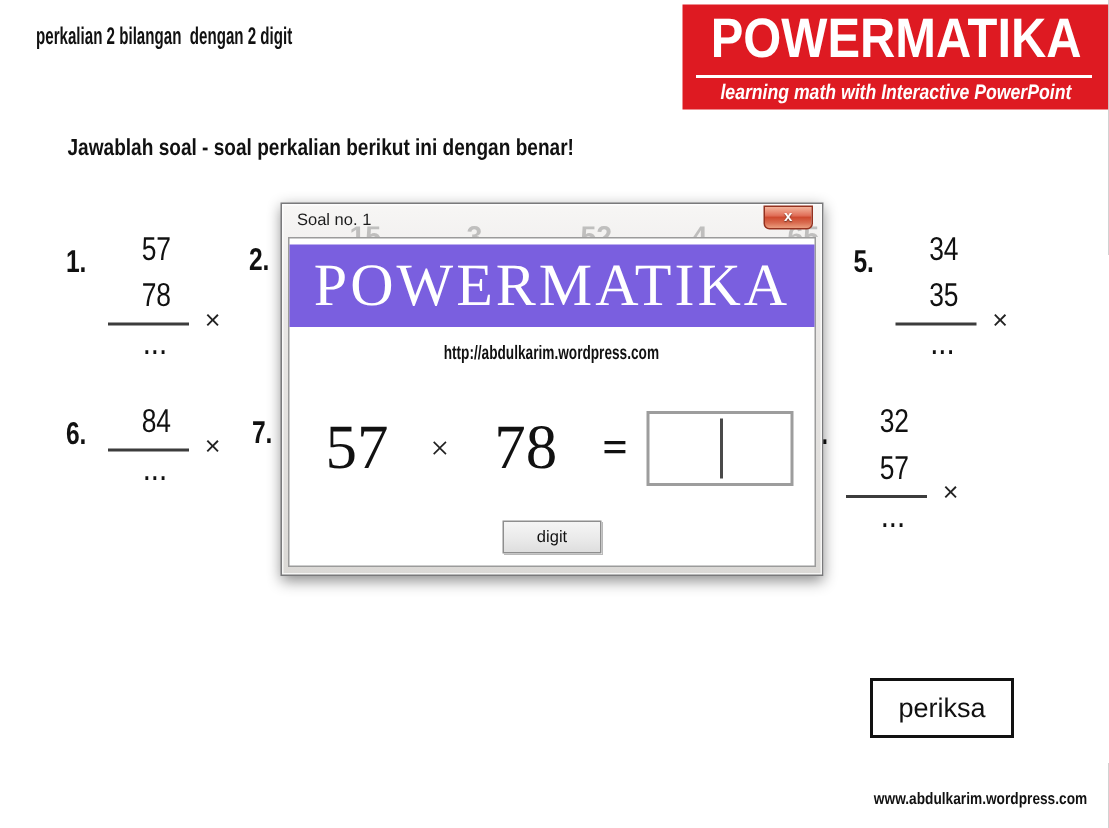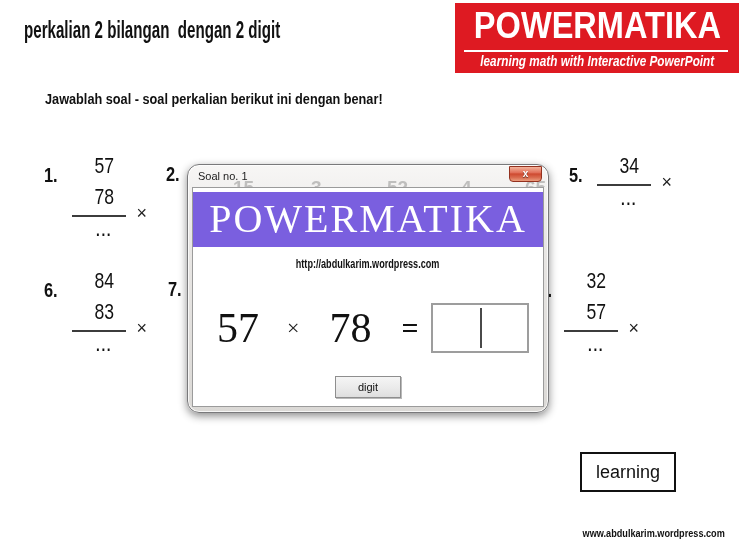--- a/index.html
+++ b/index.html
@@ -4,21 +4,21 @@
 <style>
   * { margin:0; padding:0; box-sizing:border-box; }
   body { background:#888; font-family:"Liberation Sans", sans-serif; }
   .slide{
     position:relative; width:739px; height:552px; background:#ffffff;
     overflow:hidden; margin:0 auto; color:#111;
   }
   .condense{ display:inline-block; transform-origin:left center; white-space:pre; }
 
   
-  .heading{ position:absolute; left:24px; top:16px; font-size:24px; font-weight:bold; }
+  .heading{ position:absolute; left:24px; top:16px; font-size:16px; font-weight:bold; }
   .heading .condense{ transform:scaleX(0.63); }
 
   
   .banner{ position:absolute; left:455px; right:0; top:3px; height:70px; background:#DE1A22; }
   .banner-title{ position:absolute; left:0; right:0; top:2px; text-align:center;
     color:#fff; font-size:37px; font-weight:bold; line-height:42px; }
   .banner-title .condense{ transform-origin:center; transform:scaleX(0.88); }
   .banner-line{ position:absolute; left:9px; right:11px; top:47px; height:2px; background:#fff; }
   .banner-sub{ position:absolute; left:0; right:0; top:49px; text-align:center;
     color:#fff; font-size:14px; font-weight:bold; line-height:18px;font-style:italic; }
@@ -34,23 +34,23 @@
   .pnum .condense, .pnum-floating .condense{ transform-origin:center; transform:scaleX(0.78); }
   .pcol{ margin-left:16px; width:56px; text-align:center; }
   .op{ font-size:22px; line-height:31px; }
   .op .condense, .pdots .condense{ transform-origin:center; transform:scaleX(0.8); }
   .pline{ border-top:2px solid #3c3c3c; width:54px; margin:3px 0 0 -4px; position:relative; }
   .ptimes{ position:absolute; right:-21px; top:-14px; font-size:18px; color:#222; }
   .pdots{ font-size:17px; font-weight:bold; letter-spacing:2px; margin-top:5px; line-height:18px; }
   .pnum-floating{ position:absolute; font-size:21px; font-weight:bold; z-index:1; }
 
   
-  .dialog{ position:absolute; left:187px; top:164px; width:362px; height:249px;
+  .dialog{ position:absolute; left:187px; top:135px; width:362px; height:249px;
     background:linear-gradient(180deg,#f7f6f5 0%,#e9e7e5 30%,#dbd9d6 100%);
-    border:1px solid #79797b; border-radius:12px;
+    border:1px solid #79797b; border-radius:0;
     box-shadow:0 3px 9px rgba(0,0,0,0.45), inset 0 0 0 1px rgba(255,255,255,0.75);
     z-index:10; }
   .titlebar{ position:absolute; left:1px; right:1px; top:0; height:22px; overflow:hidden;
     border-radius:4px 4px 0 0; }
   .dlg-title{ position:absolute; left:9px; top:5px; font-size:11px; color:#1c1c1c; }
   .ghost{ position:absolute; top:12px; font-size:19px; font-weight:bold;
     color:rgba(80,80,80,0.32); filter:blur(0.4px); }
   .close-btn{ position:absolute; right:6px; top:1px; width:33px; height:16px;
     border:1px solid #93311f; border-radius:0 0 4px 4px;
     background:linear-gradient(180deg,#f3b49c 0%,#e1705a 40%,#ce4a30 50%,#d96b4f 75%,#eb9d7e 100%);
@@ -133,37 +133,37 @@
     <span class="condense">2.</span>
   </div>
 
   <div class="problem" style="left:559px; top:150px;">
     <div class="pnum">
       <span class="condense">5.</span>
     </div>
     <div class="pcol">
       <div class="op">
         <span class="condense">34</span></div>
+      <div class="op">
+        <span class="condense">35</span></div>
       <div class="pline">
         <span class="ptimes">×</span>
       </div>
       <div class="pdots">
         <span class="condense">...</span></div>
     </div>
   </div>
 
   <div class="problem" style="left:34px; top:265px;">
     <div class="pnum">
       <span class="condense">6.</span>
     </div>
     <div class="pcol">
       <div class="op">
         <span class="condense">84</span></div>
-      <div class="op">
-        <span class="condense">83</span></div>
       <div class="pline">
         <span class="ptimes">×</span>
       </div>
       <div class="pdots">
         <span class="condense">...</span></div>
     </div>
   </div>
 
   <div class="pnum-floating" style="left:166px; top:277px;">
     <span class="condense">7.</span>
@@ -208,19 +208,19 @@
         <span class="eq-op eq-b">78</span>
         <span class="eq-equals">=</span>
         <div class="answer-box">
           <div class="caret"></div>
         </div>
       </div>
       <div class="submit-btn">digit</div>
     </div>
   </div>
 
-  <div class="periksa-btn">learning</div>
+  <div class="periksa-btn">periksa</div>
 
   <div class="footer">
     <span class="condense">www.abdulkarim.wordpress.com</span>
   </div>
 
 </div>
 
 </body></html>

